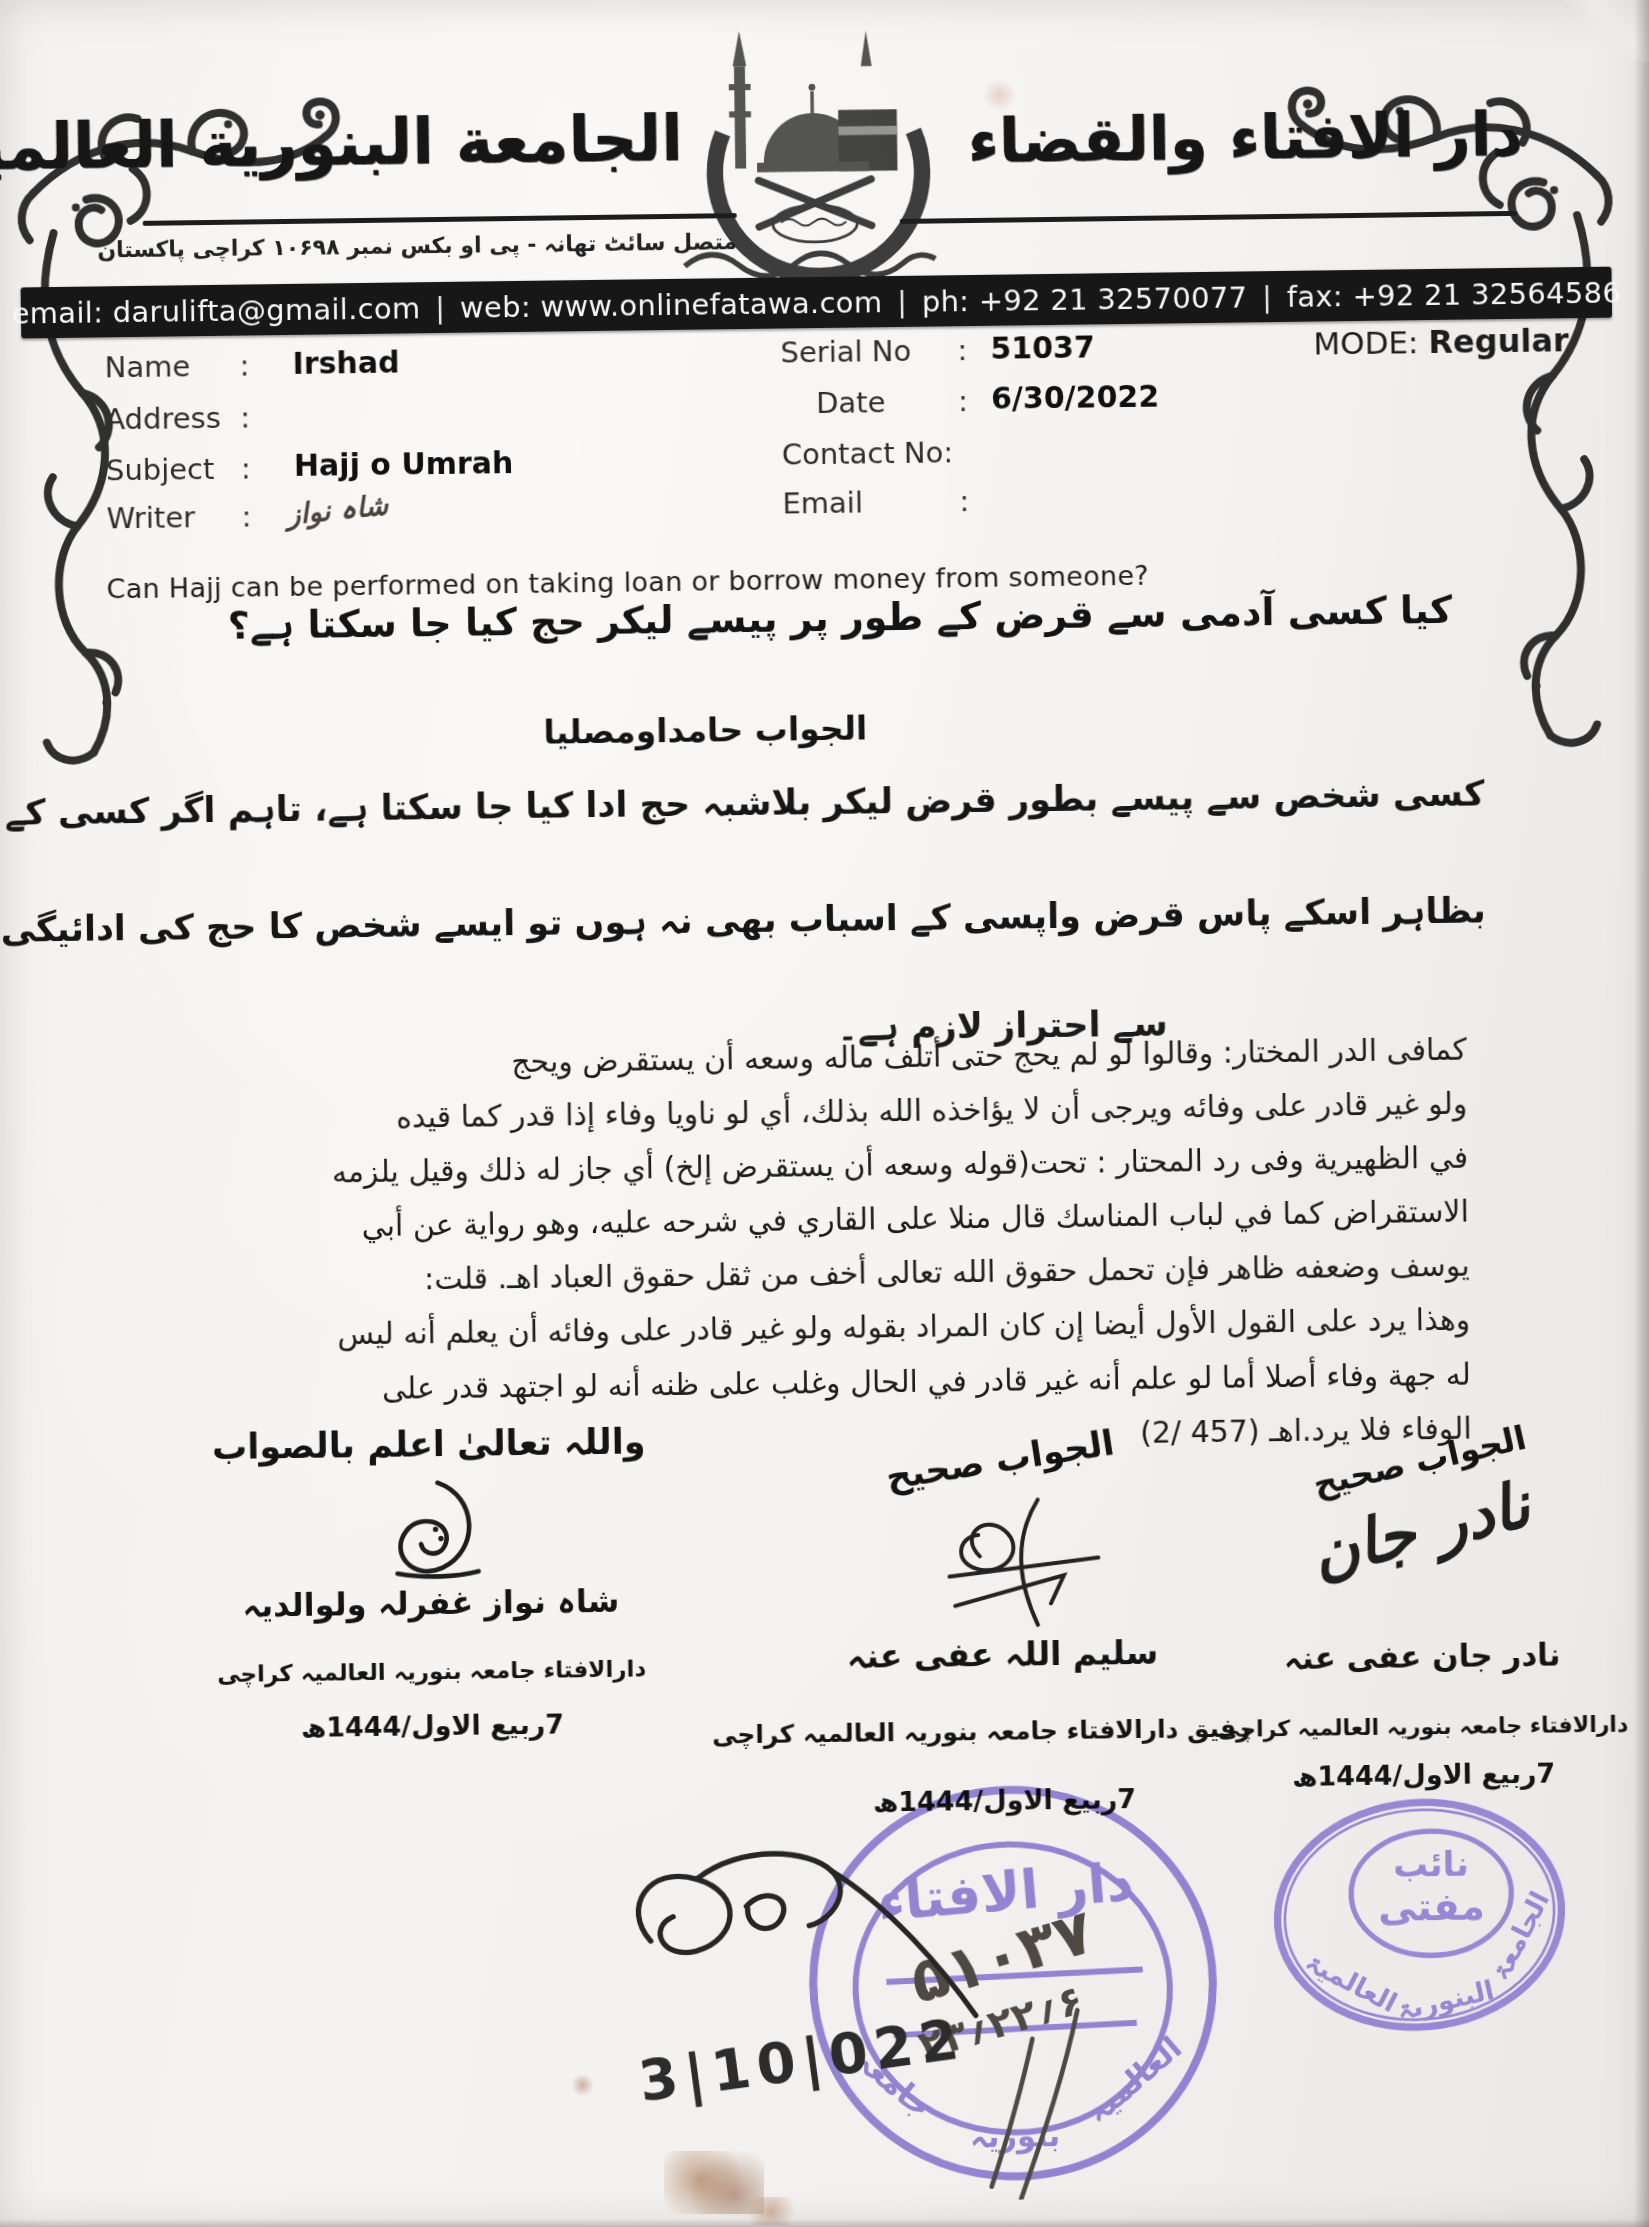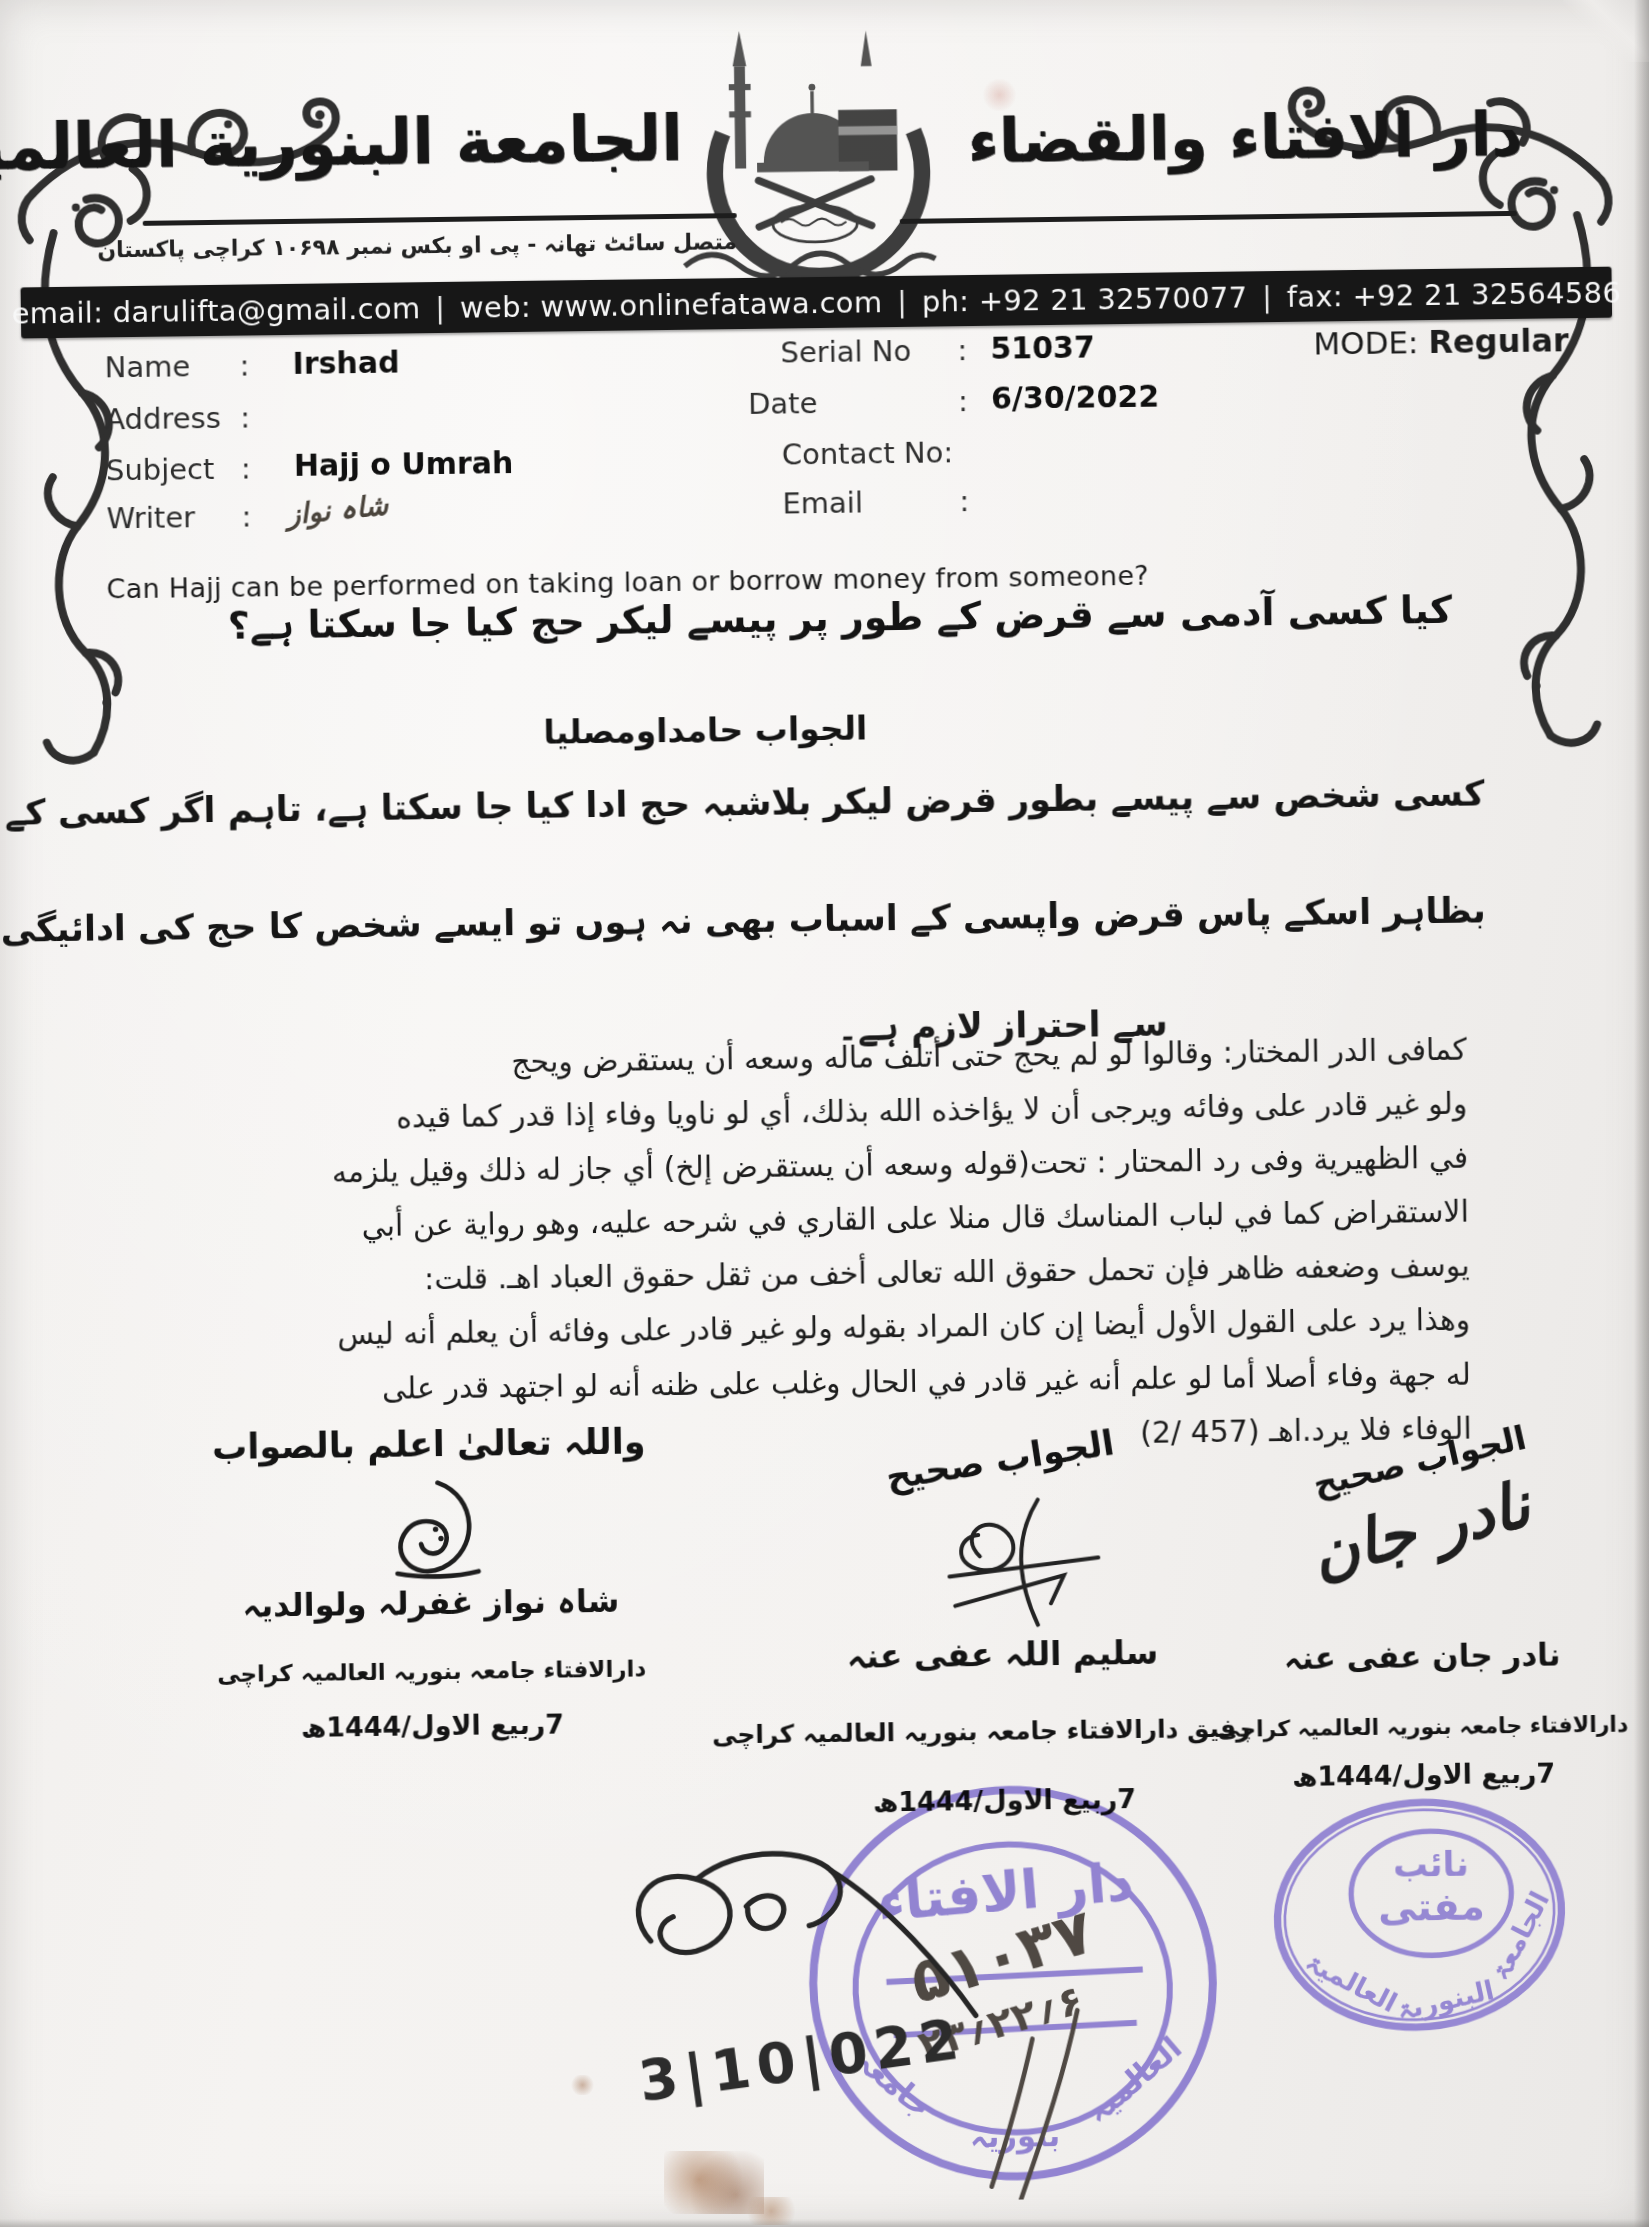--- a/index.html
+++ b/index.html
@@ -186,21 +186,21 @@
     <div class="fval" style="left:301px;top:441px;">Hajj o Umrah</div>
 
     <div class="flabel" style="left:113px;top:492px;">Writer</div>
     <div class="fcolon" style="left:248px;top:492px;">:</div>
     <div class="fval writer-sig ar" style="left:293px;top:487px;font-size:28px;">شاہ نواز</div>
 
     <div class="flabel" style="left:789px;top:335px;">Serial No</div>
     <div class="fcolon" style="left:966px;top:335px;">:</div>
     <div class="fval" style="left:999px;top:333px;">51037</div>
 
-    <div class="flabel" style="left:756px;top:386px;">Date</div>
+    <div class="flabel" style="left:824px;top:386px;">Date</div>
     <div class="fcolon" style="left:966px;top:386px;">:</div>
     <div class="fval" style="left:999px;top:383px;">6/30/2022</div>
 
     <div class="flabel" style="left:789px;top:437px;">Contact No:</div>
 
     <div class="flabel" style="left:789px;top:486px;">Email</div>
     <div class="fcolon" style="left:966px;top:486px;">:</div>
 
     <div class="mode nowrap">
       <span>MODE:</span>

